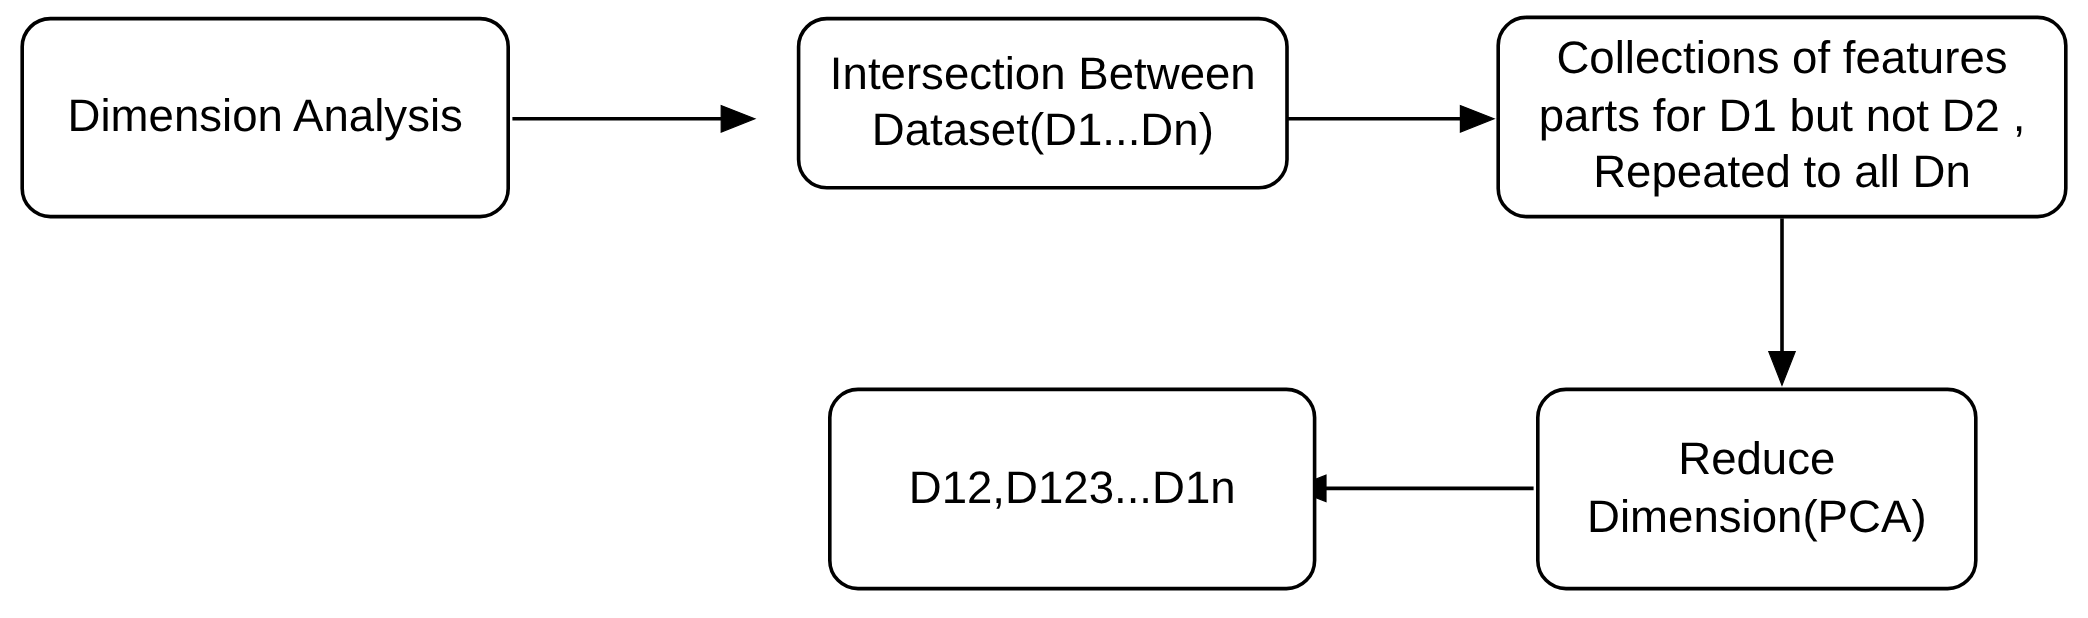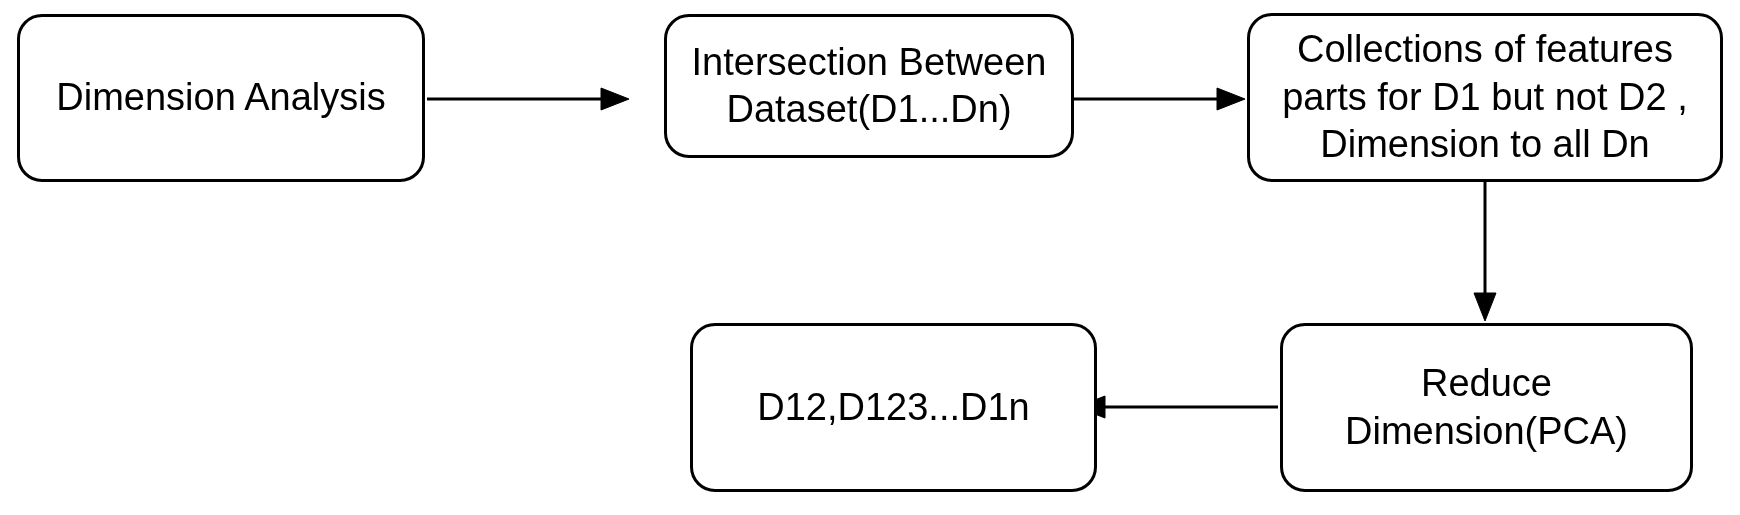--- a/index.html
+++ b/index.html
@@ -44,21 +44,21 @@
     text-align: center;
     font-size: 38px;
     line-height: 1.25;
     color: #000000;
     white-space: pre-line;
     padding: 0 8px;
   }
   .n1 { left: 17px;   top: 14px;  width: 408px; height: 168px; }
   .n2 { left: 664px;  top: 14px;  width: 410px; height: 144px; }
   .n3 { left: 1247px; top: 13px;  width: 476px; height: 169px; }
-  .n4 { left: 1280px; top: 323px; width: 413px; height: 169px; }
+  .n4 { left: 1280px; top: 323px; width: 368px; height: 169px; }
   .n5 { left: 666px;  top: 323px; width: 407px; height: 169px; margin-left: 24px; }
 </style>
 </head>
 <body>
 
 <div class="canvas">
 
   <svg class="arrows" viewBox="0 0 1740 515" xmlns="http://www.w3.org/2000/svg">
     <g>
       <line x1="427" y1="99" x2="603" y2="99"></line>
@@ -83,21 +83,21 @@
   </div>
 
   <div class="node n2">
     <span>Intersection Between
 Dataset(D1...Dn)</span>
   </div>
 
   <div class="node n3">
     <span>Collections of features
 parts for D1 but not D2 ,
-Dimension to all Dn</span>
+Repeated to all Dn</span>
   </div>
 
   <div class="node n4">
     <span>Reduce
 Dimension(PCA)</span>
   </div>
 
   <div class="node n5">
     <span>D12,D123...D1n</span>
   </div>

